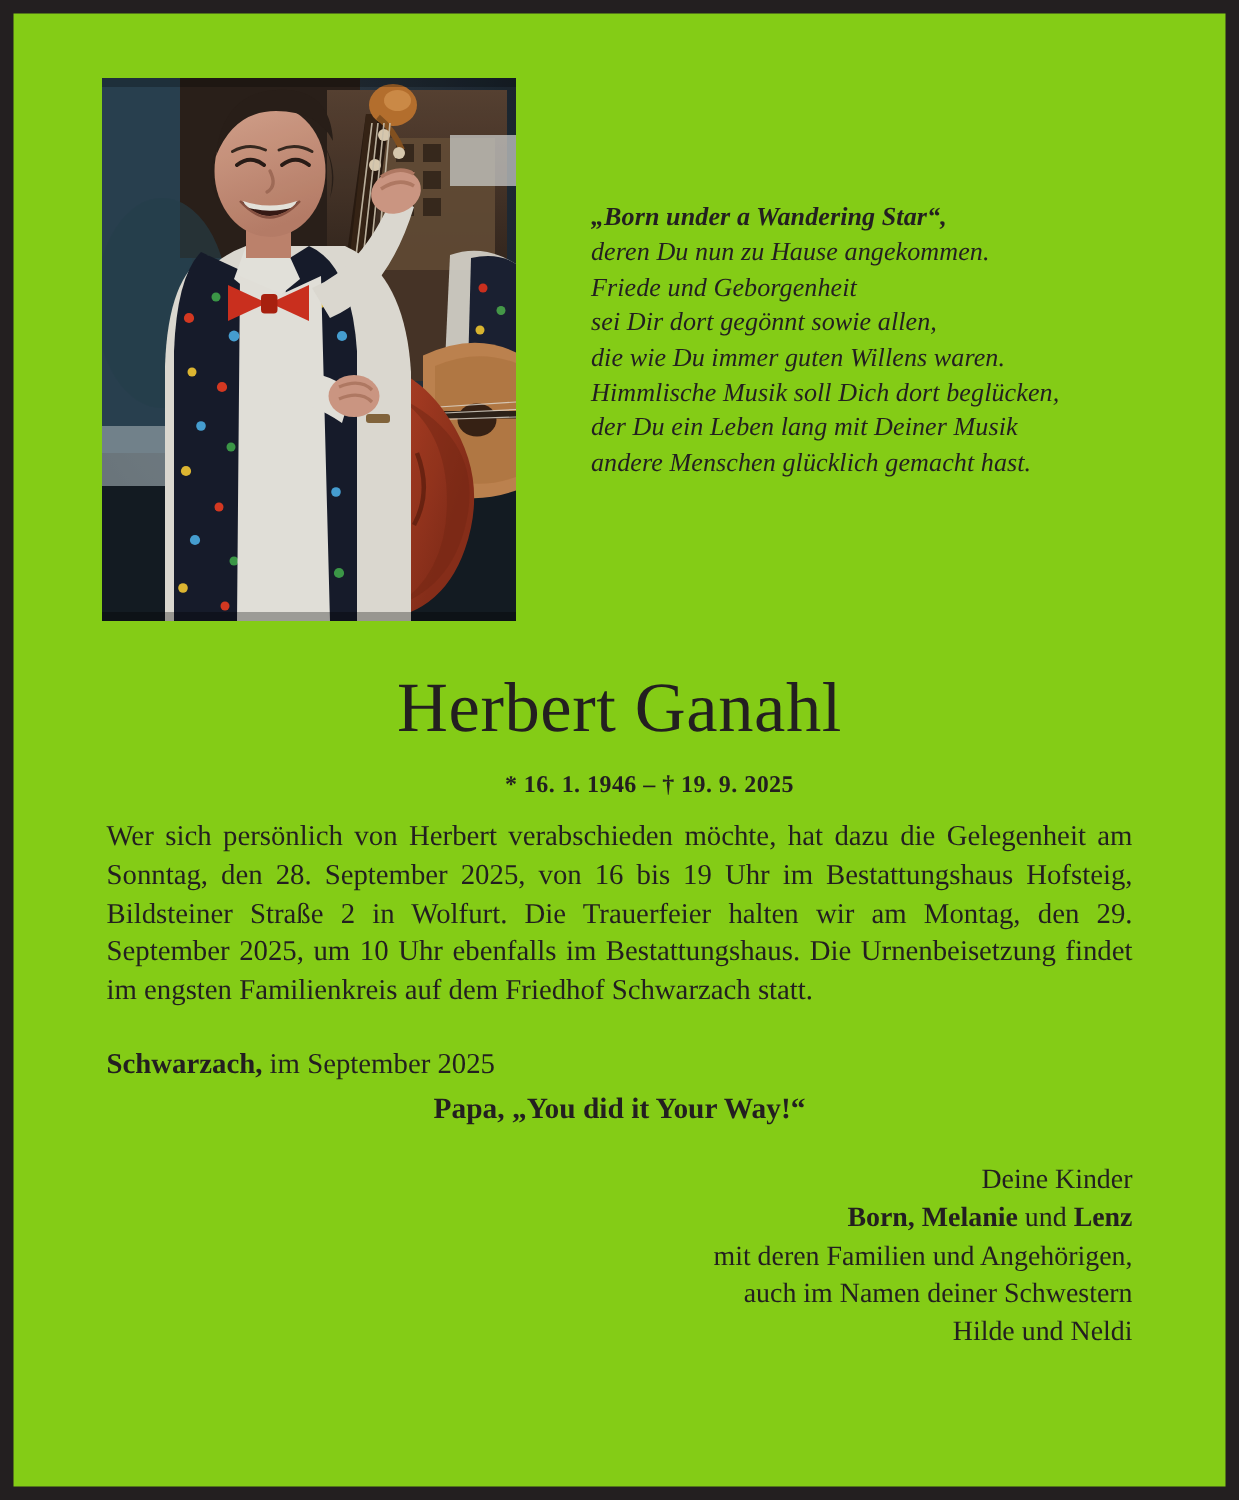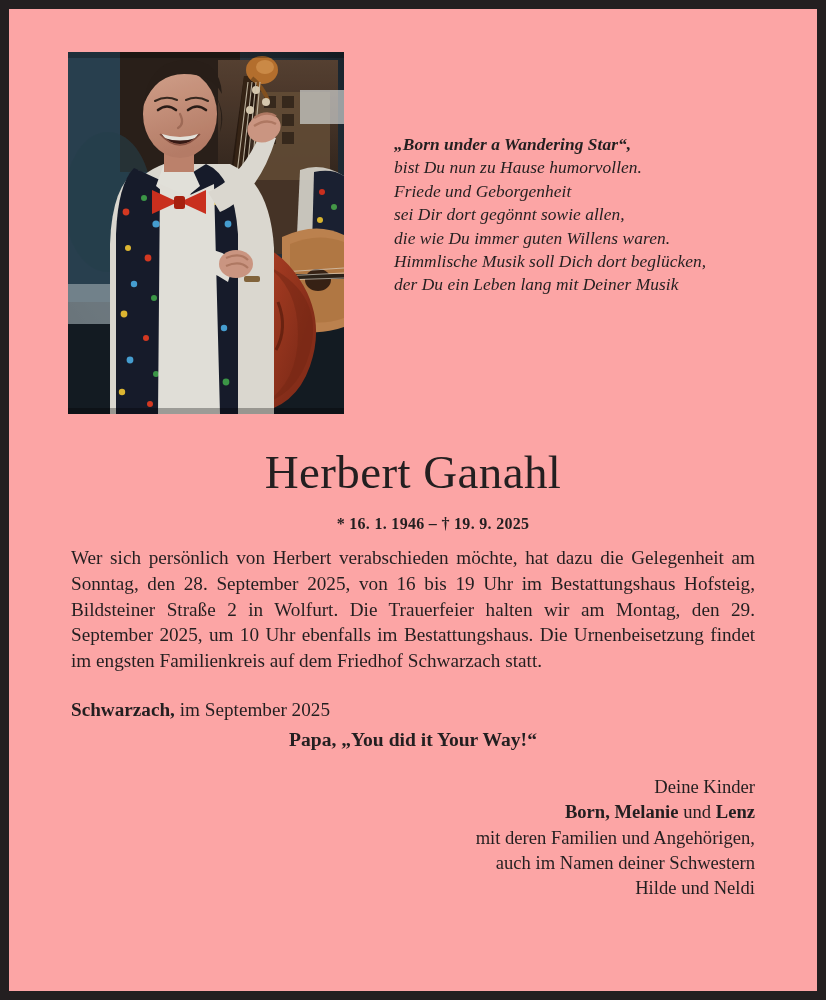--- a/index.html
+++ b/index.html
@@ -18,21 +18,21 @@
     background: #231f20;
     padding: 9px;
     position: relative;
     overflow: hidden;
   }
 
   .notice-page {
     width: 100%;
     height: 100%;
     box-sizing: border-box;
-    background: #fca5a5;
+    background: #84cc16;
     position: relative;
   }
 
   
   .top-area {
     position: absolute;
     left: 0;
     top: 0;
     right: 0;
     height: 378px;
@@ -320,26 +320,27 @@
           <rect x="176" y="224" width="16" height="6" rx="2" fill="#8a6a3e"></rect>
 
           <rect x="0" y="0" width="276" height="362" fill="#0a1218" opacity="0.07"></rect>
           <rect x="0" y="0" width="276" height="6" fill="#000" opacity="0.25"></rect>
           <rect x="0" y="356" width="276" height="6" fill="#000" opacity="0.3"></rect>
         </svg>
       </div>
 
       <div class="poem">
         <div class="lead">„Born under a Wandering Star“,</div>
-        <div>bist Du nun zu Hause humorvollen.</div>
+        <div>deren Du nun zu Hause angekommen.</div>
         <div>Friede und Geborgenheit</div>
         <div>sei Dir dort gegönnt sowie allen,</div>
         <div>die wie Du immer guten Willens waren.</div>
         <div>Himmlische Musik soll Dich dort beglücken,</div>
         <div>der Du ein Leben lang mit Deiner Musik</div>
+        <div>andere Menschen glücklich gemacht hast.</div>
       </div>
     </div>
 
     <div class="name-block">
       <div class="deceased-name">Herbert Ganahl</div>
       <div class="life-dates">* 16. 1. 1946 – † 19. 9. 2025</div>
     </div>
 
     <div class="body-col">
 

